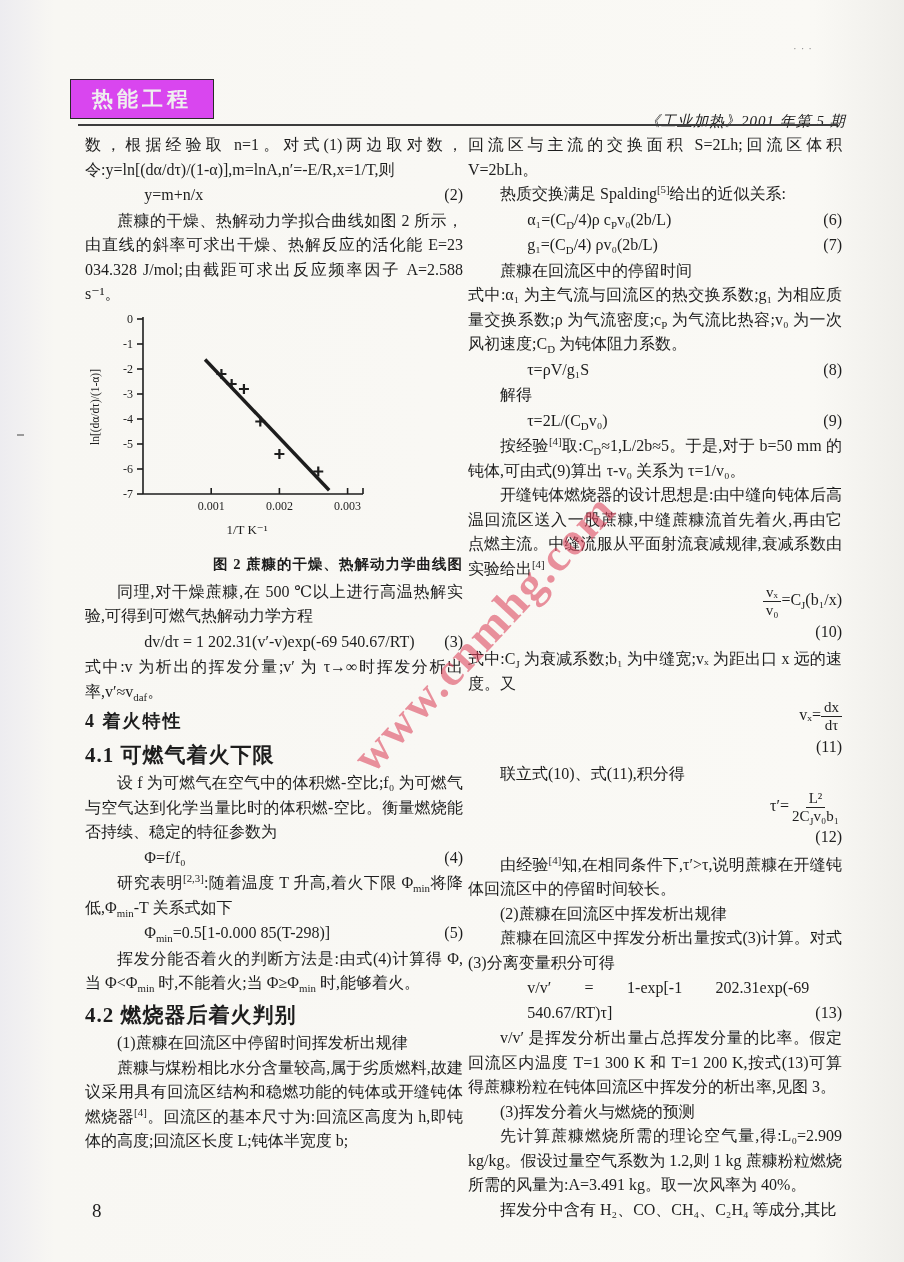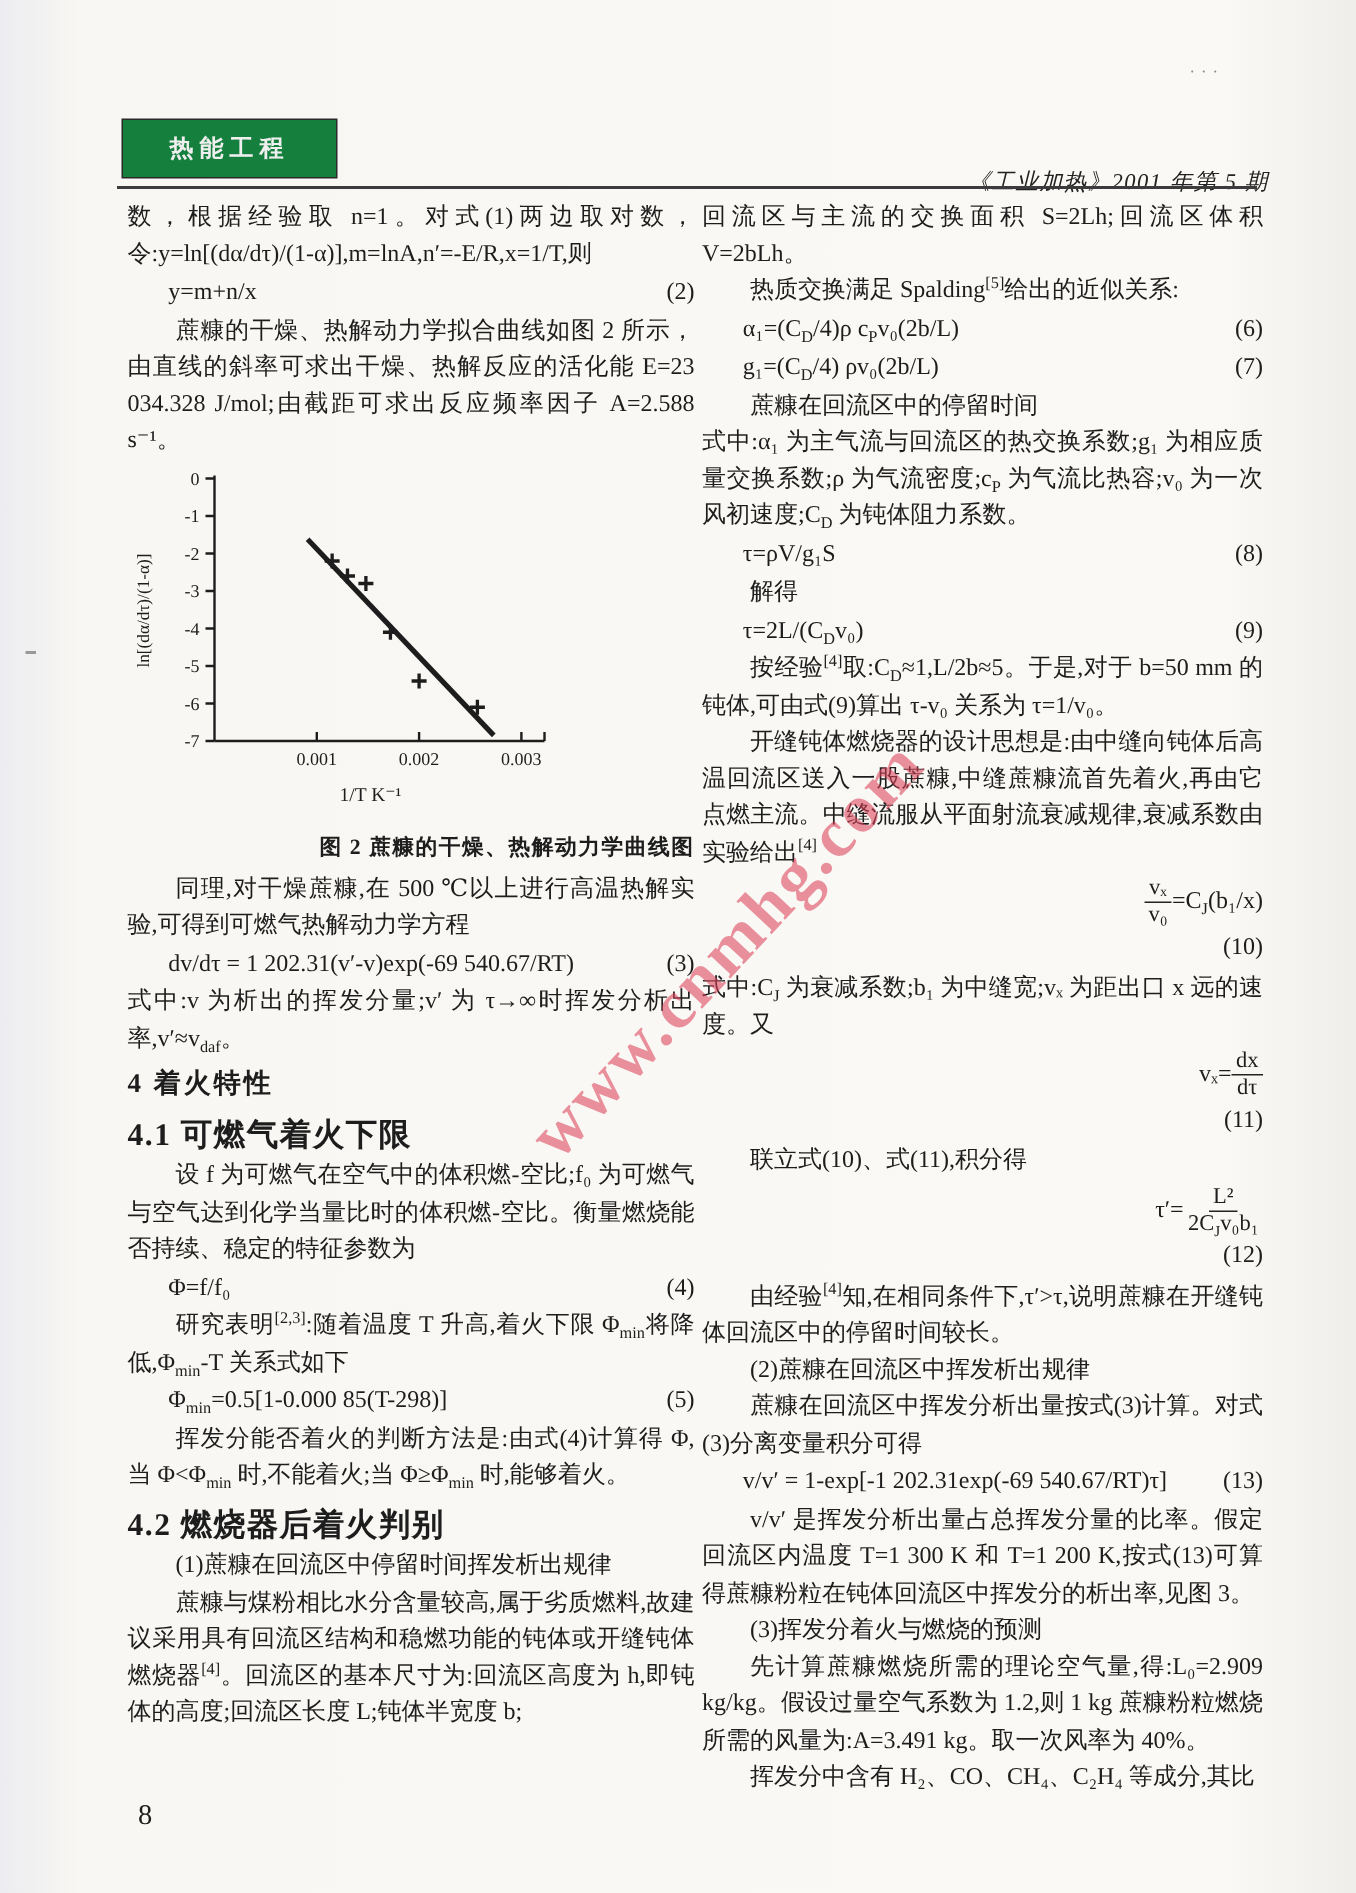--- a/index.html
+++ b/index.html
@@ -3,41 +3,41 @@
 <meta charset="utf-8">
 <style>
   html,body{margin:0;padding:0;}
   body{
     width:904px;height:1262px;position:relative;overflow:hidden;
     background:linear-gradient(90deg,#edecf0 0%,#f8f7f3 6%,#faf9f5 90%,#efeeea 100%);
     font-family:"Liberation Serif","DejaVu Serif",serif;
     color:#1d1d1d;
   }
   .header-badge{
-    position:absolute;left:82px;top:80px;width:142px;height:38px;
-    background:#15803d;color:#efefef;display:flex;align-items:center;justify-content:center;
-    font-weight:bold;font-size:16px;letter-spacing:4px;
+    position:absolute;left:71px;top:80px;width:142px;height:38px;
+    background:#d946ef;color:#efefef;display:flex;align-items:center;justify-content:center;
+    font-weight:bold;font-size:21px;letter-spacing:4px;
     box-shadow:0 0 0 1px #2a2a2a;
   }
   .journal-issue{position:absolute;left:645px;top:112px;font-size:15px;font-style:italic;letter-spacing:1px;color:#222;}
   .header-rule{position:absolute;left:78px;top:124px;width:760px;height:2px;background:#3c3c3c;}
   .scan-dots{position:absolute;left:793px;top:42px;color:#8a8a8a;font-size:11px;letter-spacing:4px;}
   .scan-mark{position:absolute;left:17px;top:434px;width:7px;height:2px;background:#9a9a9a;}
 
   .col{position:absolute;top:133px;width:378px;font-size:16px;line-height:24.5px;text-align:justify;}
   #left-col{left:85px;}
   #right-col{left:468px;width:374px;}
 
   p.para{margin:0;}
   .indent{text-indent:2em;}
   .h1{font-size:18px;font-weight:bold;margin:5px 0 9px;letter-spacing:2px;}
   .h2{font-size:21px;font-weight:bold;margin:7px 0 4px;letter-spacing:1px;}
 
   .eq{display:flex;align-items:flex-end;padding-left:1.7em;margin:1px 0;}
-  .eq .eq-body{flex:1;}
+  .eq .eq-body{flex:1;margin-left:32px;}
   .eq .eq-num{margin-left:6px;white-space:nowrap;}
   .eq.eqfrac{margin:3px 0;flex-direction:column;}
   .frac{display:inline-flex;flex-direction:column;align-items:center;line-height:1.15;font-size:15px;vertical-align:middle;}
   .frac .fnum{border-bottom:1.4px solid #222;padding:0 3px;}
   .frac .fden{padding:0 3px;}
   sub,sup{font-size:68%;line-height:0;}
 
   .chart-block{margin:5px 0 3px 0;}
   .chart-caption{text-align:right;font-weight:bold;font-size:14.5px;margin-top:1px;letter-spacing:1px;}
   svg text{font-family:"Liberation Serif","DejaVu Serif",serif;fill:#1d1d1d;}

